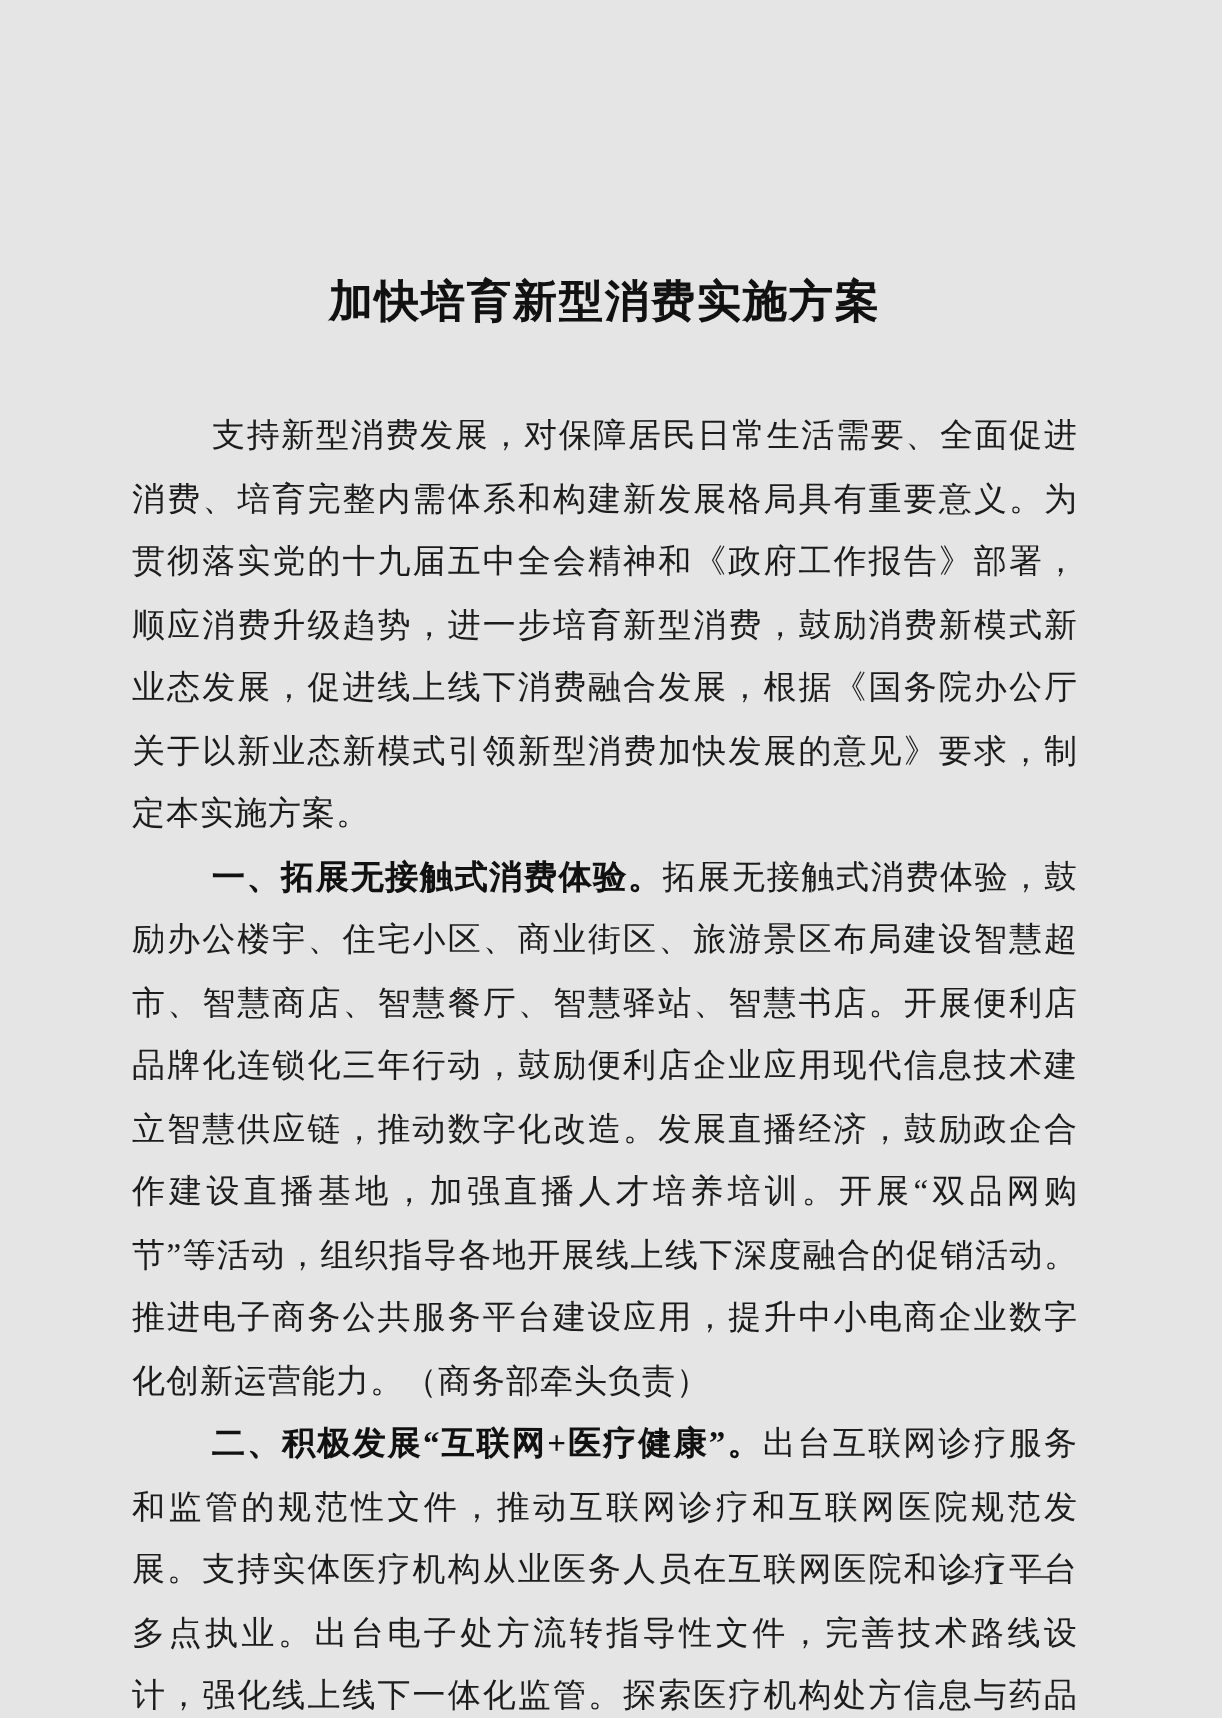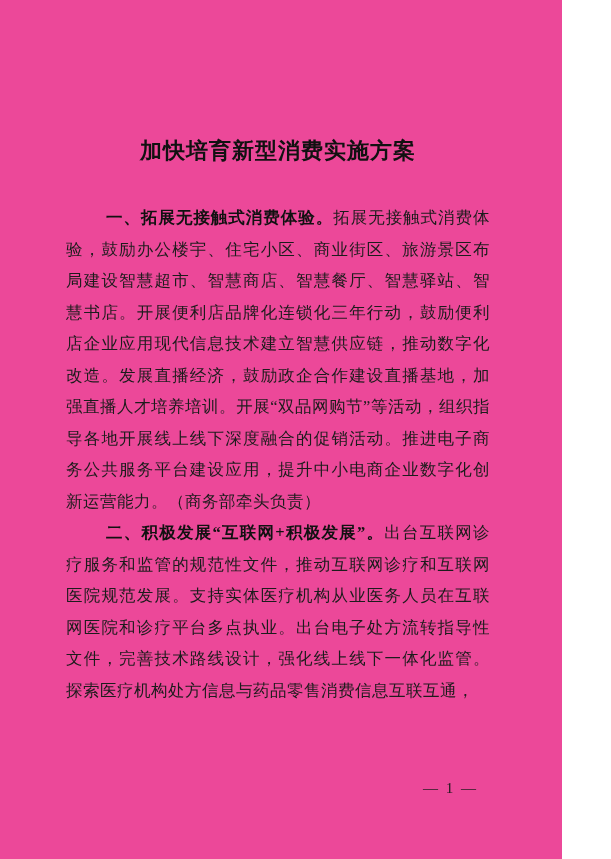--- a/index.html
+++ b/index.html
@@ -2,23 +2,23 @@
 <html><head>
 <meta charset="utf-8">
 <style>
   html, body {
     margin: 0;
     padding: 0;
     background: #ffffff;
   }
   .page {
     position: relative;
-    width: 562px;
+    width: 611px;
     height: 859px;
-    background: #ec4899;
+    background: #e5e5e5;
     box-sizing: border-box;
     padding: 136px 72px 0 66px;
     font-family: "Liberation Serif", "DejaVu Serif", serif;
     color: #1c1c1c;
     overflow: hidden;
   }
   .doc-title {
     margin: 0 0 36px 0;
     font-size: 22px;
     line-height: 30px;
@@ -52,22 +52,23 @@
 </style>
 </head>
 <body>
 
 <div class="page">
 
   <h1 class="doc-title">加快培育新型消费实施方案</h1>
 
   <div class="doc-body">
 
+    <p><span class="lead"></span><span>支持新型消费发展，对保障居民日常生活需要、全面促进消费、培育完整内需体系和构建新发展格局具有重要意义。为贯彻落实党的十九届五中全会精神和《政府工作报告》部署，顺应消费升级趋势，进一步培育新型消费，鼓励消费新模式新业态发展，促进线上线下消费融合发展，根据《国务院办公厅关于以新业态新模式引领新型消费加快发展的意见》要求，制定本实施方案。</span></p>
 
     <p><span class="lead">一、拓展无接触式消费体验。</span><span>拓展无接触式消费体验，鼓励办公楼宇、住宅小区、商业街区、旅游景区布局建设智慧超市、智慧商店、智慧餐厅、智慧驿站、智慧书店。开展便利店品牌化连锁化三年行动，鼓励便利店企业应用现代信息技术建立智慧供应链，推动数字化改造。发展直播经济，鼓励政企合作建设直播基地，加强直播人才培养培训。开展“双品网购节”等活动，组织指导各地开展线上线下深度融合的促销活动。推进电子商务公共服务平台建设应用，提升中小电商企业数字化创新运营能力。（商务部牵头负责）</span></p>
 
-    <p><span class="lead">二、积极发展“互联网+积极发展”。</span><span>出台互联网诊疗服务和监管的规范性文件，推动互联网诊疗和互联网医院规范发展。支持实体医疗机构从业医务人员在互联网医院和诊疗平台多点执业。出台电子处方流转指导性文件，完善技术路线设计，强化线上线下一体化监管。探索医疗机构处方信息与药品零售消费信息互联互通，</span></p>
+    <p><span class="lead">二、积极发展“互联网+医疗健康”。</span><span>出台互联网诊疗服务和监管的规范性文件，推动互联网诊疗和互联网医院规范发展。支持实体医疗机构从业医务人员在互联网医院和诊疗平台多点执业。出台电子处方流转指导性文件，完善技术路线设计，强化线上线下一体化监管。探索医疗机构处方信息与药品零售消费信息互联互通，</span></p>
 
   </div>
 
   <div class="page-number">— 1 —</div>
 
 </div>
 
 </body></html>

